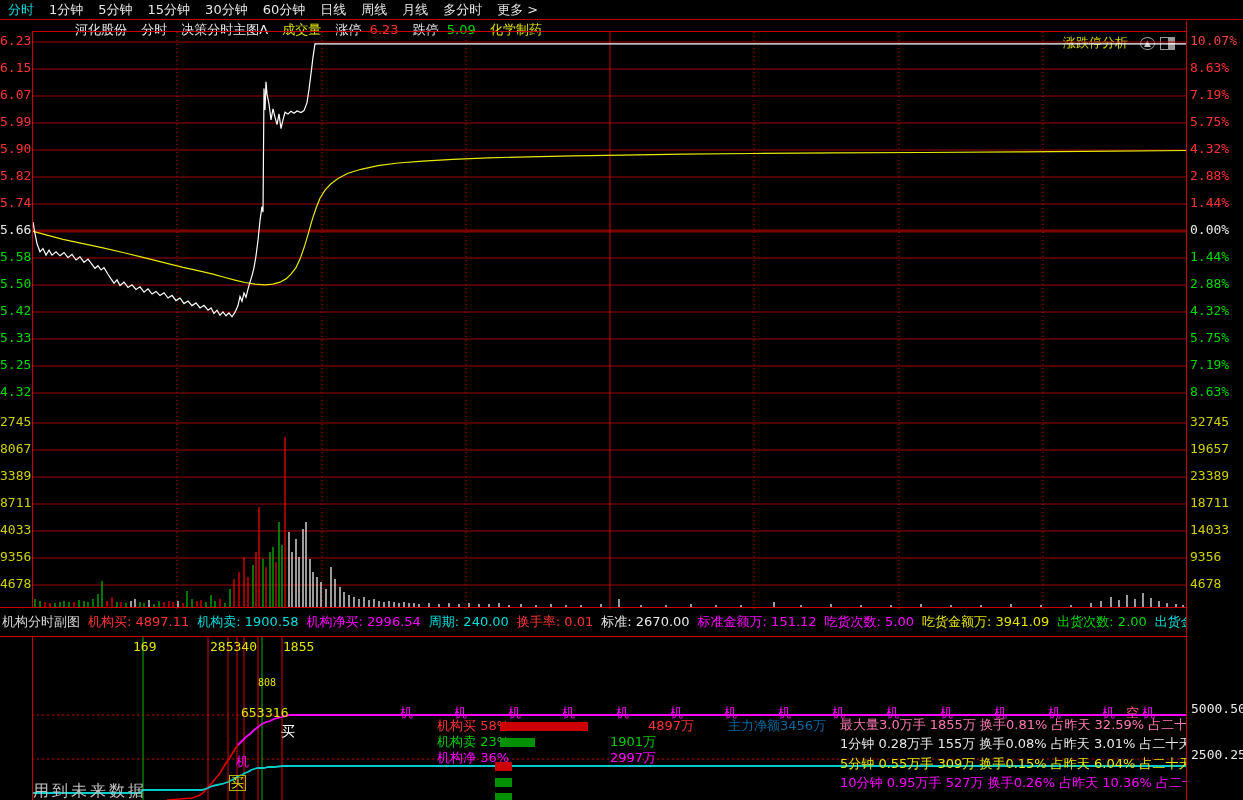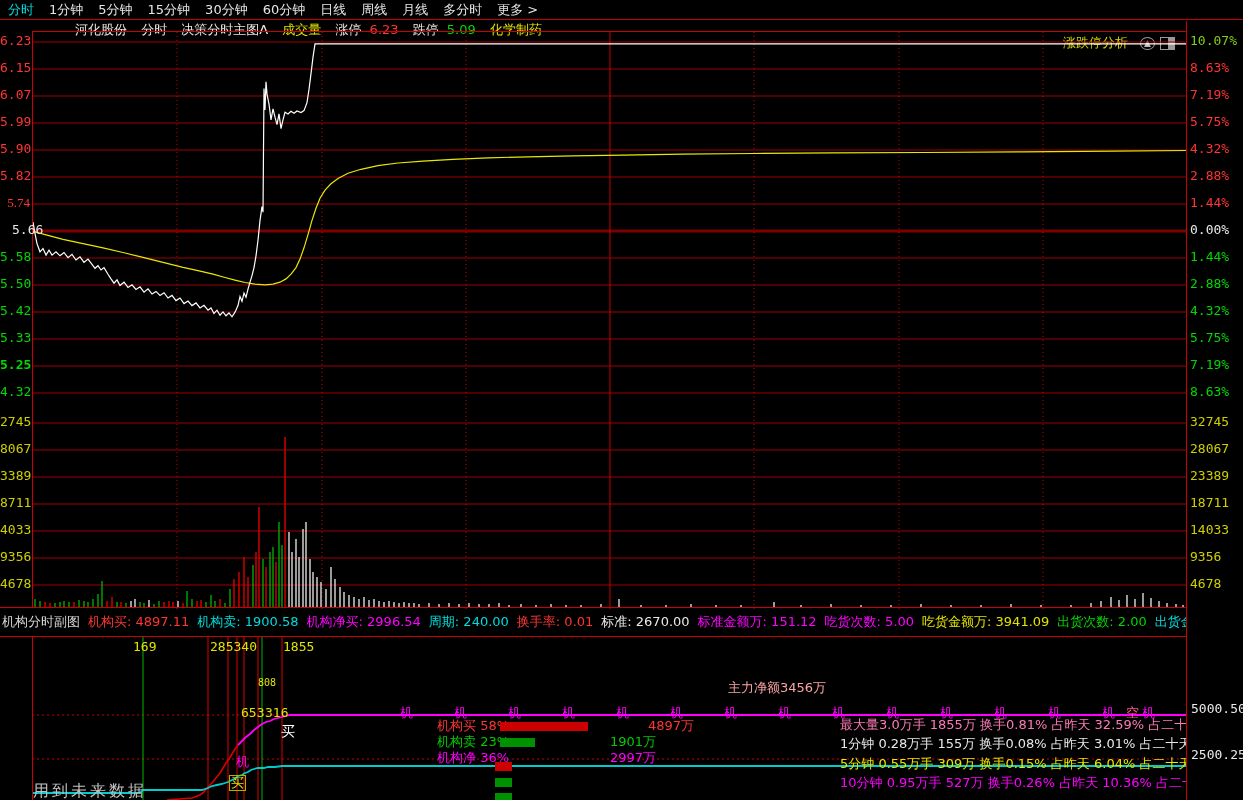--- a/index.html
+++ b/index.html
@@ -250,51 +250,51 @@
         <line x1="1134" y1="575" x2="1134" y2="571" stroke="#dddddd" stroke-width="1.4"></line>
         <line x1="1143" y1="575" x2="1143" y2="572" stroke="#dddddd" stroke-width="1.4"></line>
         <line x1="1150" y1="575" x2="1150" y2="573" stroke="#dddddd" stroke-width="1.4"></line>
         <polyline points="0,199.3 15,203.3 30,207.3 50,211.6 70,215.8 90,220.5 110,225.4 130,230.4 150,235.3 165,238.6 180,242.2 192,245.5 202,248.2 212,250.5 222,252.1 232,252.8 240,252.1 247,250.2 253,246.9 258,242.2 263,235.6 267,227.1 271,215.8 275,202.6 279,188.4 283,176.2 287,166.3 292,158.1 298,151.8 305,146.5 315,141.3 328,137.3 345,133.7 365,131.0 390,129.1 420,127.4 455,125.8 495,124.8 540,123.8 590,123.1 650,122.1 720,121.5 800,120.8 890,120.5 990,119.8 1080,119.1 1154,118.5" fill="none" stroke="#e8e800" stroke-width="1.2"></polyline>
         <polyline points="0,190.1 2,201.6 4,211.6 7,219.8 10,216.5 13,223.1 16,218.1 19,223.1 23,219.8 27,223.8 31,220.5 35,225.7 39,222.4 43,228.0 47,224.8 51,230.4 55,227.1 59,232.3 62,236.3 65,233.7 68,238.0 71,235.6 75,242.2 78,246.9 81,251.2 84,247.9 87,253.5 91,250.2 95,255.4 99,252.8 103,257.4 107,254.8 111,260.1 115,256.8 119,262.0 123,259.4 127,263.4 131,260.7 135,266.0 139,263.4 143,268.6 147,266.0 151,271.6 155,269.0 159,273.6 163,270.9 167,275.9 171,273.3 175,278.2 178,275.9 181,281.5 184,278.2 187,283.2 190,279.9 193,283.8 196,280.9 199,284.8 202,280.2 205,273.6 207,264.4 209,269.3 211,261.1 213,265.3 215,257.1 217,250.2 219,243.6 221,235.6 223,223.8 225,208.3 227,188.4 229,174.6 230,180.2 231,56.5 232,77.9 233,49.8 234,62.1 236,72.0 238,87.8 240,76.9 242,85.2 244,92.7 246,81.9 248,96.7 250,87.8 252,80.2 255,81.9 258,79.2 261,81.2 264,78.9 268,80.5 271,78.6 274,70.6 276,57.4 278,41.6 280,25.1 282,11.9 1154,11.9" fill="none" stroke="#ffffff" stroke-width="1.2"></polyline>
       </svg>
     </div>
 
   <div id="axis-layer">
       <div class="axlab left" style="left: 0px; top: 34px; color: rgb(255, 52, 52);">6.23</div>
-      <div class="axlab" style="left: 1190px; top: 34px; color: #84cc16;">10.07%</div>
+      <div class="axlab" style="left: 1190px; top: 34px; color: #ef4444;">10.07%</div>
       <div class="axlab left" style="left: 0px; top: 61px; color: rgb(255, 52, 52);">6.15</div>
       <div class="axlab" style="left: 1190px; top: 61px; color: rgb(255, 52, 52);">8.63%</div>
       <div class="axlab left" style="left: 0px; top: 88px; color: rgb(255, 52, 52);">6.07</div>
       <div class="axlab" style="left: 1190px; top: 88px; color: rgb(255, 52, 52);">7.19%</div>
       <div class="axlab left" style="left: 0px; top: 115px; color: rgb(255, 52, 52);">5.99</div>
       <div class="axlab" style="left: 1190px; top: 115px; color: rgb(255, 52, 52);">5.75%</div>
       <div class="axlab left" style="left: 0px; top: 142px; color: rgb(255, 52, 52);">5.90</div>
       <div class="axlab" style="left: 1190px; top: 142px; color: rgb(255, 52, 52);">4.32%</div>
       <div class="axlab left" style="left: 0px; top: 169px; color: rgb(255, 52, 52);">5.82</div>
       <div class="axlab" style="left: 1190px; top: 169px; color: rgb(255, 52, 52);">2.88%</div>
-      <div class="axlab left" style="left: 0px; top: 196px; color: rgb(255, 52, 52); font-family: Liberation Serif, serif;">5.74</div>
+      <div class="axlab left" style="left: 0px; top: 196px; color: rgb(255, 52, 52);">5.74</div>
       <div class="axlab" style="left: 1190px; top: 196px; color: rgb(255, 52, 52);">1.44%</div>
-      <div class="axlab left" style="left: 0px; top: 223px; color: rgb(232, 232, 232); padding-left: 12px;">5.66</div>
+      <div class="axlab left" style="left: 0px; top: 223px; color: rgb(232, 232, 232);">5.66</div>
       <div class="axlab" style="left: 1190px; top: 223px; color: rgb(232, 232, 232);">0.00%</div>
       <div class="axlab left" style="left: 0px; top: 250px; color: rgb(0, 216, 0);">5.58</div>
       <div class="axlab" style="left: 1190px; top: 250px; color: rgb(0, 216, 0);">1.44%</div>
       <div class="axlab left" style="left: 0px; top: 277px; color: rgb(0, 216, 0);">5.50</div>
       <div class="axlab" style="left: 1190px; top: 277px; color: rgb(0, 216, 0);">2.88%</div>
       <div class="axlab left" style="left: 0px; top: 304px; color: rgb(0, 216, 0);">5.42</div>
       <div class="axlab" style="left: 1190px; top: 304px; color: rgb(0, 216, 0);">4.32%</div>
       <div class="axlab left" style="left: 0px; top: 331px; color: rgb(0, 216, 0);">5.33</div>
       <div class="axlab" style="left: 1190px; top: 331px; color: rgb(0, 216, 0);">5.75%</div>
-      <div class="axlab left" style="left: 0px; top: 358px; color: rgb(0, 216, 0); font-weight: bold;">5.25</div>
+      <div class="axlab left" style="left: 0px; top: 358px; color: rgb(0, 216, 0);">5.25</div>
       <div class="axlab" style="left: 1190px; top: 358px; color: rgb(0, 216, 0);">7.19%</div>
       <div class="axlab left" style="left: 0px; top: 385px; color: rgb(0, 216, 0);">4.32</div>
       <div class="axlab" style="left: 1190px; top: 385px; color: rgb(0, 216, 0);">8.63%</div>
       <div class="axlab left" style="left: 0px; top: 415px; color: rgb(207, 207, 0);">2745</div>
       <div class="axlab" style="left: 1190px; top: 415px; color: rgb(207, 207, 0);">32745</div>
       <div class="axlab left" style="left: 0px; top: 442px; color: rgb(207, 207, 0);">8067</div>
-      <div class="axlab" style="left: 1190px; top: 442px; color: rgb(207, 207, 0);">28067</div>
+      <div class="axlab" style="left: 1190px; top: 442px; color: rgb(207, 207, 0);">19657</div>
       <div class="axlab left" style="left: 0px; top: 469px; color: rgb(207, 207, 0);">3389</div>
       <div class="axlab" style="left: 1190px; top: 469px; color: rgb(207, 207, 0);">23389</div>
       <div class="axlab left" style="left: 0px; top: 496px; color: rgb(207, 207, 0);">8711</div>
       <div class="axlab" style="left: 1190px; top: 496px; color: rgb(207, 207, 0);">18711</div>
       <div class="axlab left" style="left: 0px; top: 523px; color: rgb(207, 207, 0);">4033</div>
       <div class="axlab" style="left: 1190px; top: 523px; color: rgb(207, 207, 0);">14033</div>
       <div class="axlab left" style="left: 0px; top: 550px; color: rgb(207, 207, 0);">9356</div>
       <div class="axlab" style="left: 1190px; top: 550px; color: rgb(207, 207, 0);">9356</div>
       <div class="axlab left" style="left: 0px; top: 577px; color: rgb(207, 207, 0);">4678</div>
       <div class="axlab" style="left: 1190px; top: 577px; color: rgb(207, 207, 0);">4678</div>
@@ -350,21 +350,21 @@
       <div class="hbar" style="left: 500px; top: 722px; width: 88px; background: rgb(204, 0, 0);"></div>
       <div class="subtxt" style="left: 610px; top: 719px; color: rgb(255, 52, 52); margin-left: 38px;">4897万</div>
       <div class="subtxt" style="left: 437px; top: 735px; color: rgb(0, 204, 0);">机构卖 23%</div>
       <div class="hbar" style="left: 500px; top: 738px; width: 35px; background: rgb(0, 145, 0);"></div>
       <div class="subtxt" style="left: 610px; top: 735px; color: rgb(0, 204, 0);">1901万</div>
       <div class="subtxt" style="left: 437px; top: 751px; color: rgb(255, 0, 255);">机构净 36%</div>
       <div class="subtxt" style="left: 610px; top: 751px; color: rgb(255, 0, 255);">2997万</div>
       <div class="hbar" style="left: 495px; top: 762px; width: 17px; height: 9px; background: rgb(204, 0, 0);"></div>
       <div class="hbar" style="left: 495px; top: 778px; width: 17px; height: 9px; background: rgb(0, 145, 0);"></div>
       <div class="hbar" style="left: 495px; top: 793px; width: 17px; height: 7px; background: rgb(0, 145, 0);"></div>
-      <div class="subtxt" style="left: 728px; top: 681px; color: #fca5a5;">主力净额3456万</div>
+      <div class="subtxt" style="left: 728px; top: 719px; color: #0369a1;">主力净额3456万</div>
       <div class="stat-clip" style="top: 718px;">
         <div class="subtxt" style="position: static; color: rgb(255, 122, 184);">最大量3.0万手 1855万 换手0.81% 占昨天 32.59% 占二十天高量 6</div>
       </div>
       <div class="stat-clip" style="top: 737px;">
         <div class="subtxt" style="position: static; color: rgb(232, 232, 232);">1分钟 0.28万手 155万 换手0.08% 占昨天 3.01% 占二十天高量 0.</div>
       </div>
       <div class="stat-clip" style="top: 757px;">
         <div class="subtxt" style="position: static; color: rgb(232, 232, 0);">5分钟 0.55万手 309万 换手0.15% 占昨天 6.04% 占二十天高量 1.</div>
       </div>
       <div class="stat-clip" style="top: 776px;">

